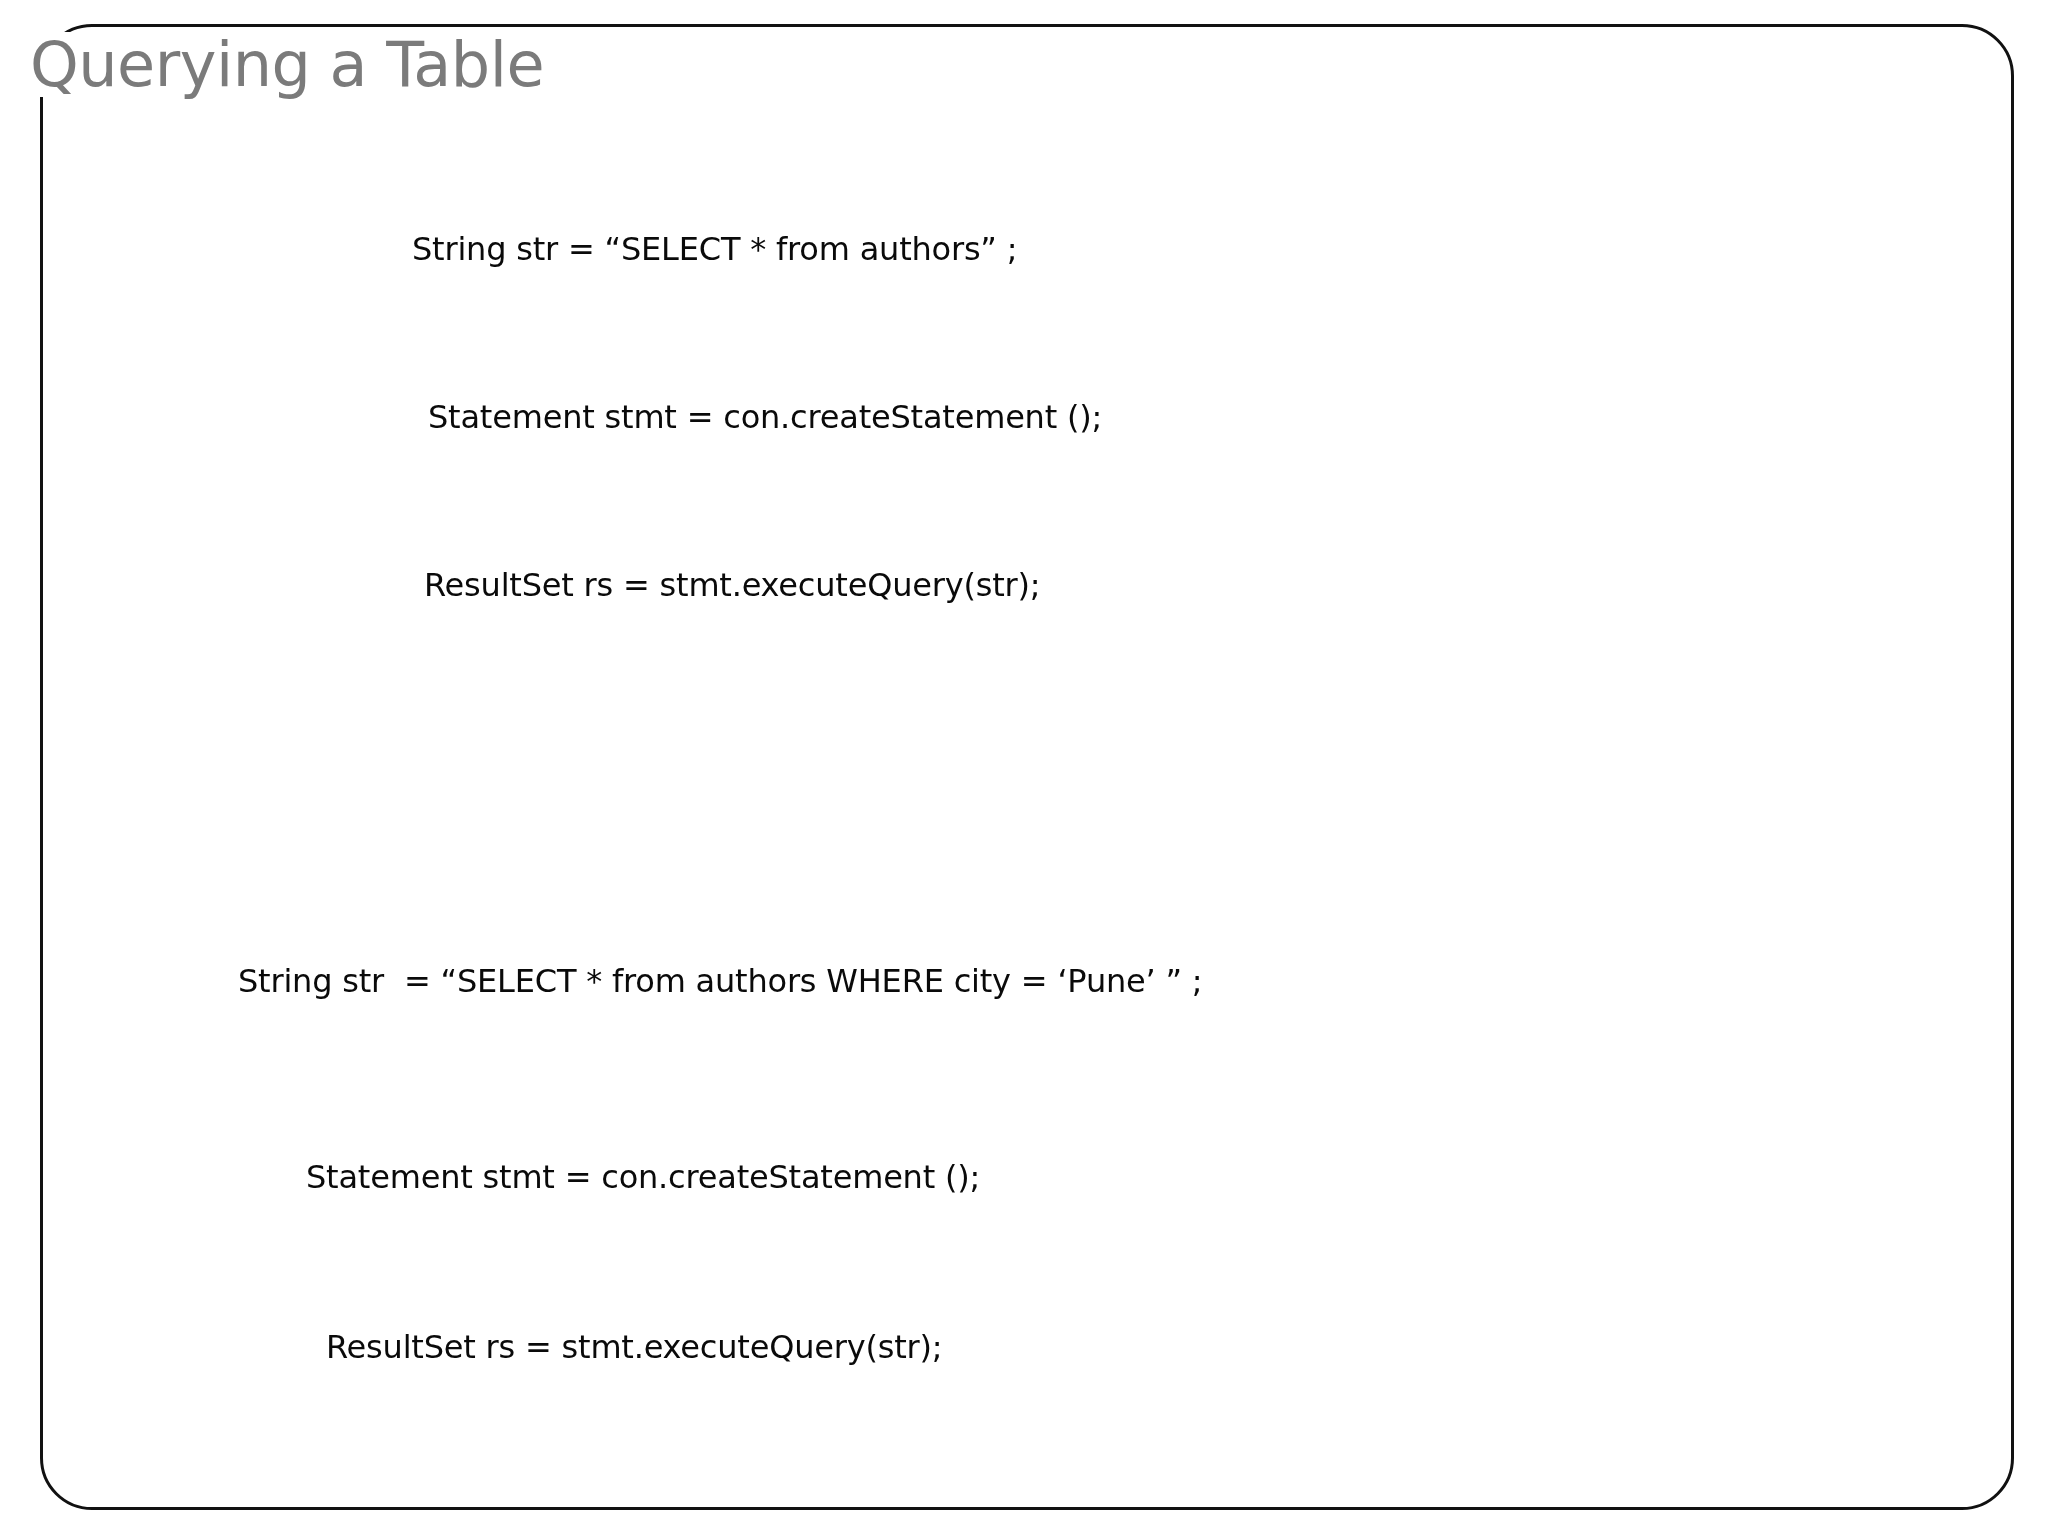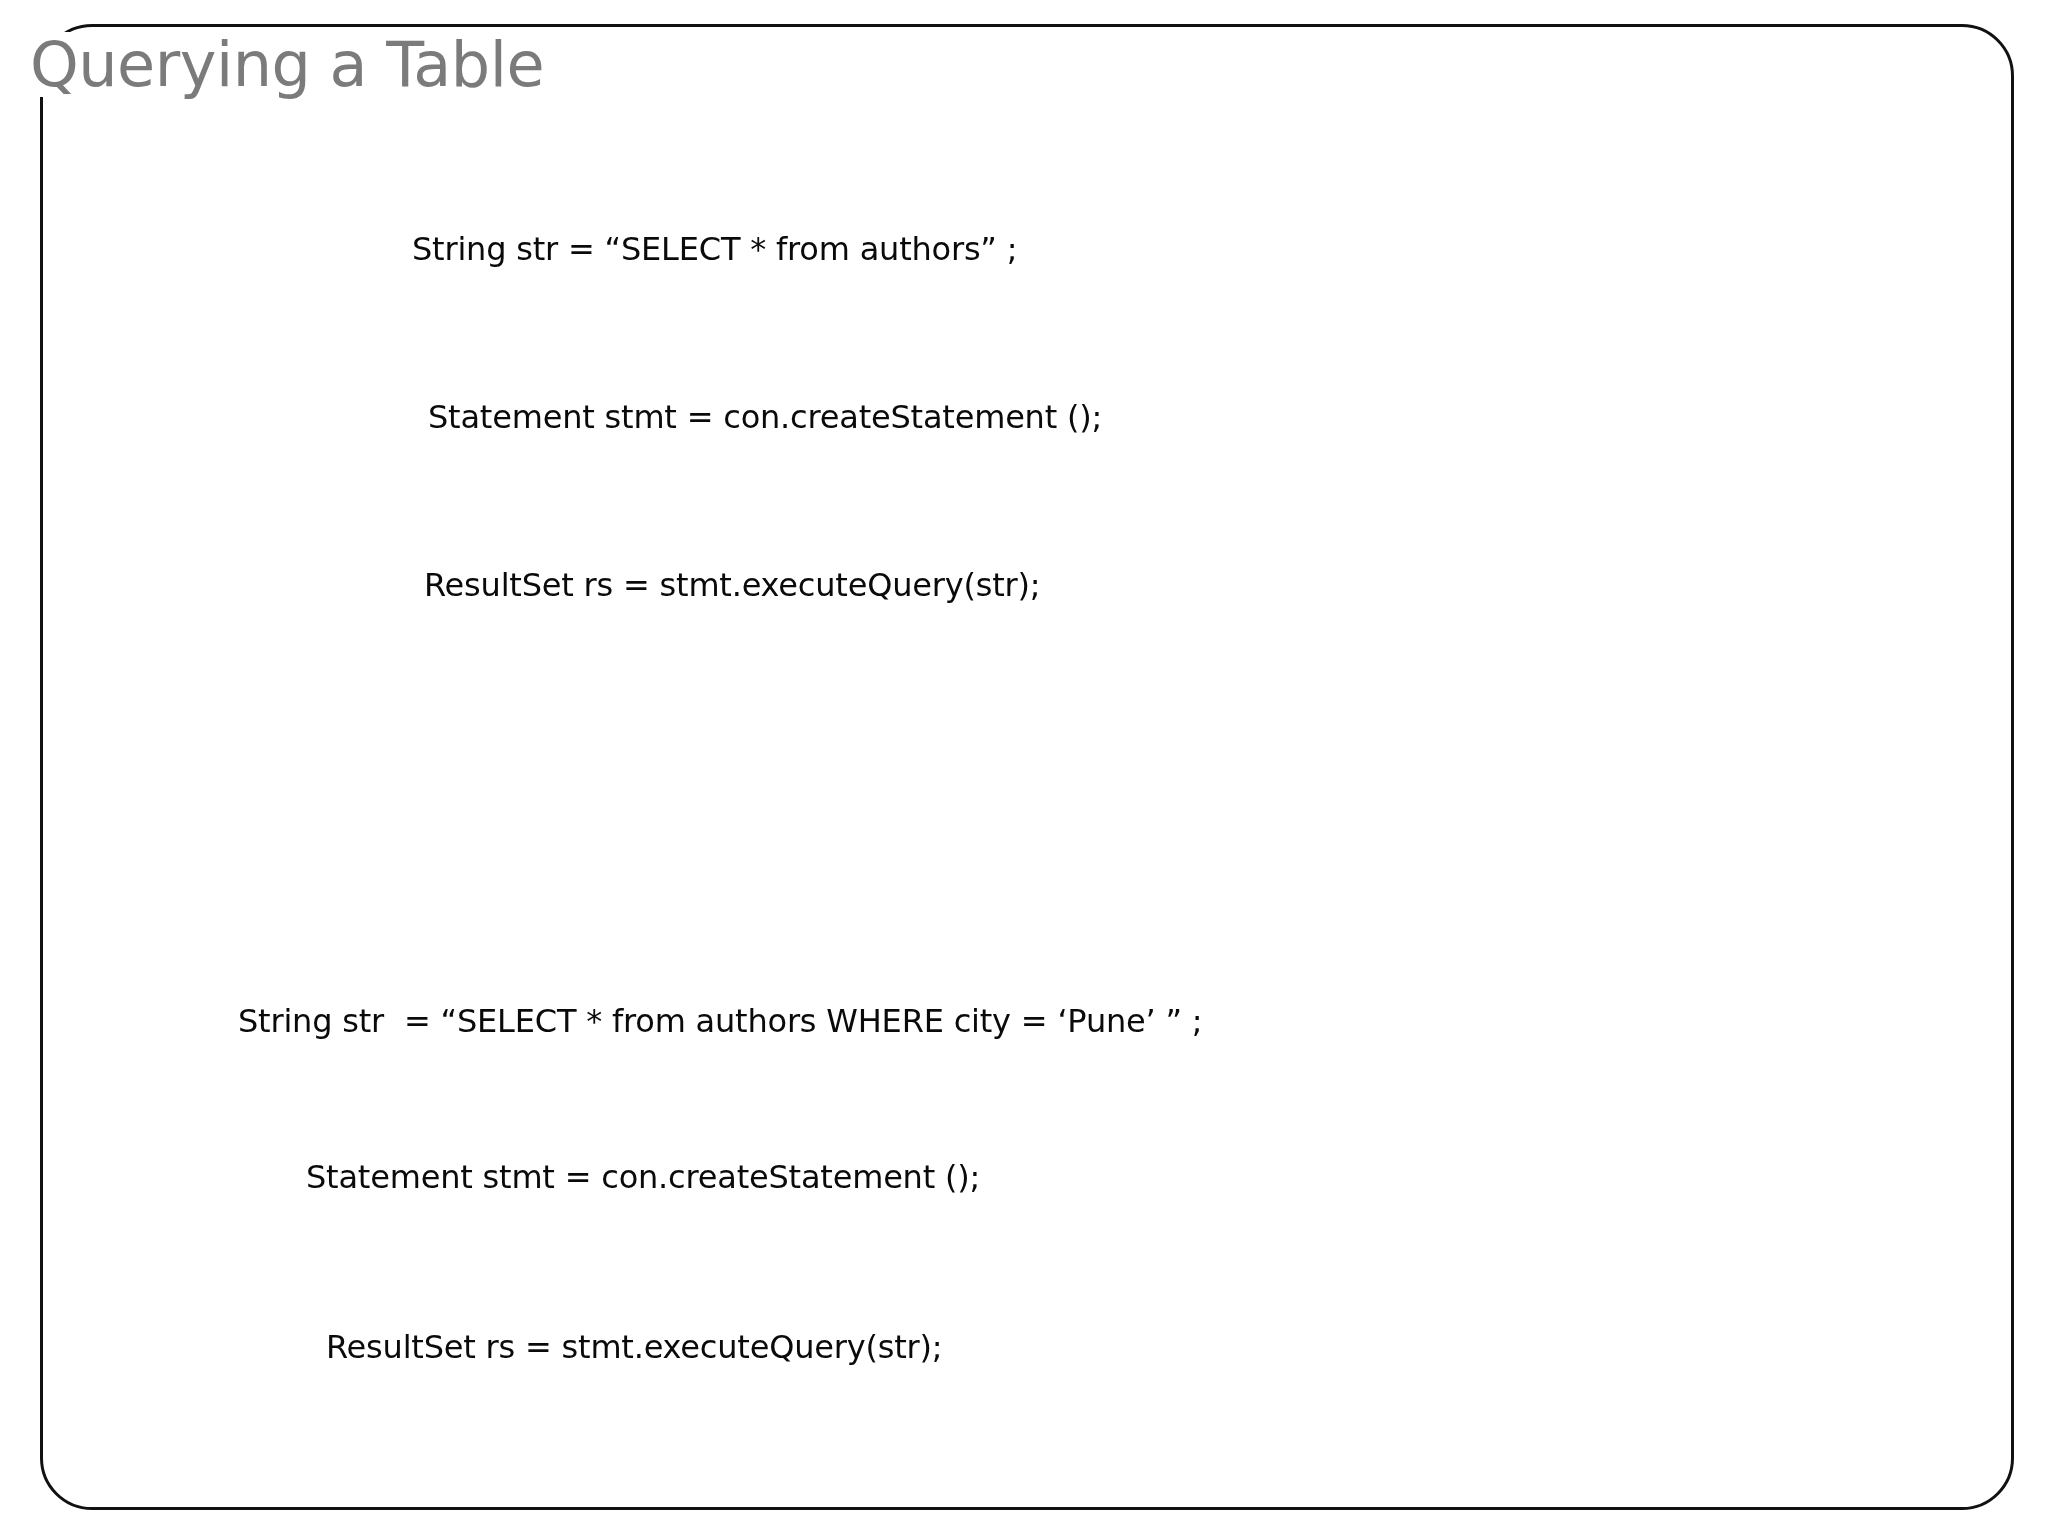--- a/index.html
+++ b/index.html
@@ -71,21 +71,21 @@
     white-space: pre;
     letter-spacing: -0.2px;
   }
 
   
   .l1 { left: 412px;  top: 232px; }
   .l2 { left: 428px;  top: 400px; }
   .l3 { left: 424px;  top: 568px; }
 
   
-  .l4 { left: 238px;  top: 1004px; }
+  .l4 { left: 238px;  top: 964px; }
   .l5 { left: 306px;  top: 1160px; }
   .l6 { left: 326px;  top: 1330px; }
 </style>
 </head>
 <body>
 
 <div class="slide">
 
   <div class="slide-frame"></div>
 

